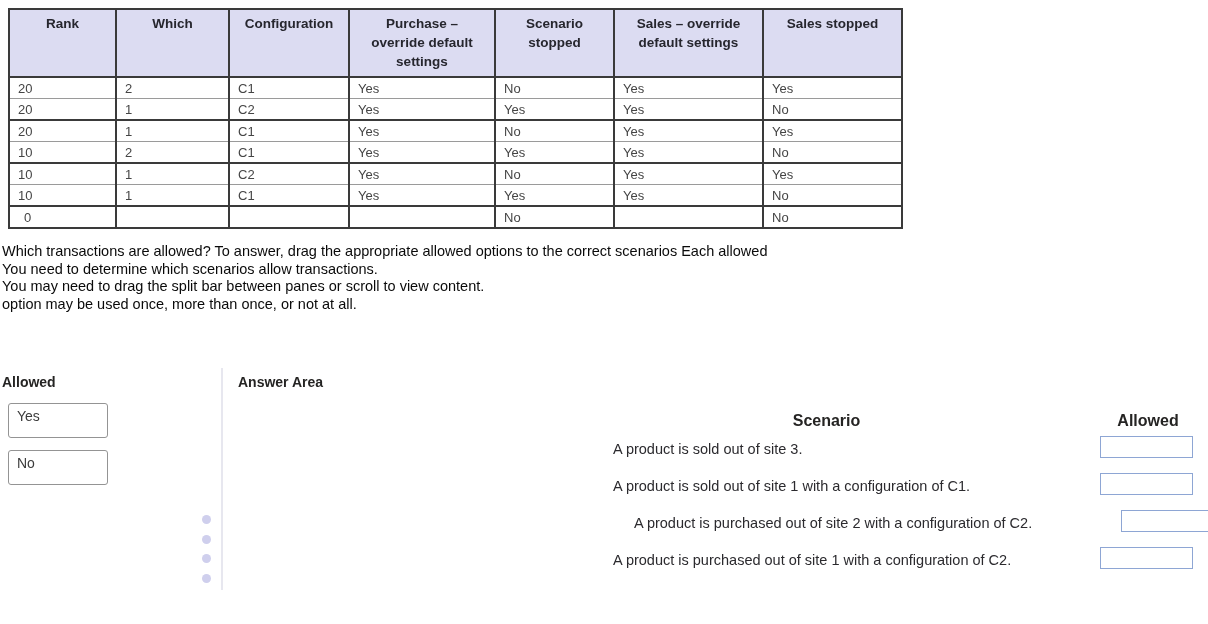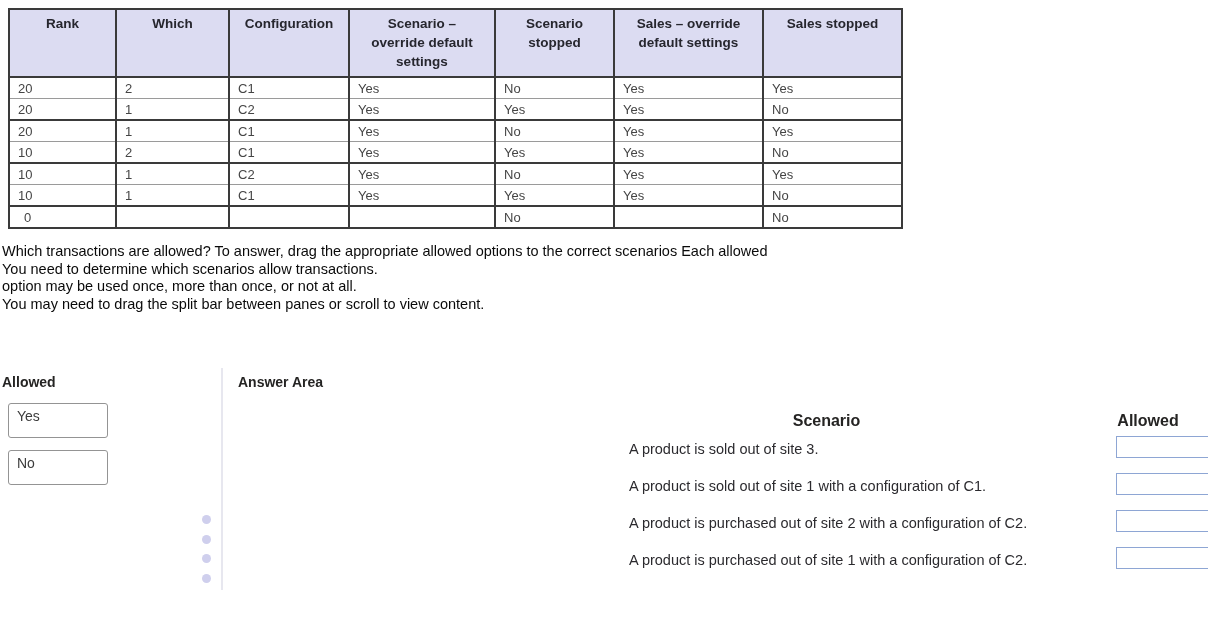--- a/index.html
+++ b/index.html
@@ -47,21 +47,21 @@
 
   .split-line{position:absolute;left:221px;top:368px;width:2px;height:222px;background:#e7e7ef;}
   .split-dots{position:absolute;left:202px;top:515px;width:10px;}
   .split-dot{width:9px;height:9px;border-radius:50%;background:#cfcfed;margin-bottom:10.5px;}
 
   .col-header{position:absolute;top:412px;font-size:16px;font-weight:bold;color:#252423;text-align:center;}
   .scenario-col-header{left:613px;width:427px;}
   .allowed-col-header{left:1100px;width:96px;}
 
   .scenario-rows{position:absolute;left:0;top:0;}
-  .scenario-row{position:absolute;left:16px;width:984px;height:37px;}
+  .scenario-row{position:absolute;left:0;width:984px;height:37px;}
   .scenario-text{
     position:absolute;left:613px;top:5px;
     font-size:14.5px;color:#2b2a2e;white-space:nowrap;
   }
   .answer-box{
     position:absolute;left:1100px;top:0;
     width:91px;height:20px;background:#fff;
     border:1.5px solid #8ea6d4;
   }
 </style>
@@ -77,21 +77,21 @@
       <col style="width:146px">
         <col style="width:119px">
         <col style="width:149px">
       <col style="width:139px">
     </colgroup>
     <thead>
       <tr>
           <th>Rank</th>
           <th>Which</th>
           <th>Configuration</th>
-          <th>Scenario – override default settings</th>
+          <th>Purchase – override default settings</th>
           <th>Scenario stopped</th>
           <th>Sales – override default settings</th>
           <th>Sales stopped</th>
         </tr>
     </thead>
     <tbody>
         <tr class="thin">
           <td>20</td>
           <td>2</td>
           <td>C1</td>
@@ -154,22 +154,22 @@
           <td></td>
           <td>No</td>
         </tr>
       </tbody>
   </table>
 </div>
 
 <div class="question">
     <div class="qline">Which transactions are allowed? To answer, drag the appropriate allowed options to the correct scenarios Each allowed</div>
     <div class="qline">You need to determine which scenarios allow transactions.</div>
+    <div class="qline">You may need to drag the split bar between panes or scroll to view content.</div>
     <div class="qline">option may be used once, more than once, or not at all.</div>
-    <div class="qline">You may need to drag the split bar between panes or scroll to view content.</div>
   </div>
 
 <div class="panel-title allowed-title">Allowed</div>
 
 <div class="options">
     <div class="opt-box">Yes</div>
     <div class="opt-box">No</div>
   </div>
 
 <div class="split-dots">
@@ -187,21 +187,21 @@
 
 <div class="scenario-rows">
     <div class="scenario-row" style="top: 436px;">
       <div class="scenario-text">A product is sold out of site 3.</div>
       <div class="answer-box"></div>
     </div>
     <div class="scenario-row" style="top: 473px;">
       <div class="scenario-text">A product is sold out of site 1 with a configuration of C1.</div>
       <div class="answer-box"></div>
     </div>
-    <div class="scenario-row" style="top: 510px;">
+    <div class="scenario-row" style="top: 510px; margin-left: 21px;">
       <div class="scenario-text">A product is purchased out of site 2 with a configuration of C2.</div>
       <div class="answer-box"></div>
     </div>
     <div class="scenario-row" style="top: 547px;">
       <div class="scenario-text">A product is purchased out of site 1 with a configuration of C2.</div>
       <div class="answer-box"></div>
     </div>
   </div>
 
 </body></html>

